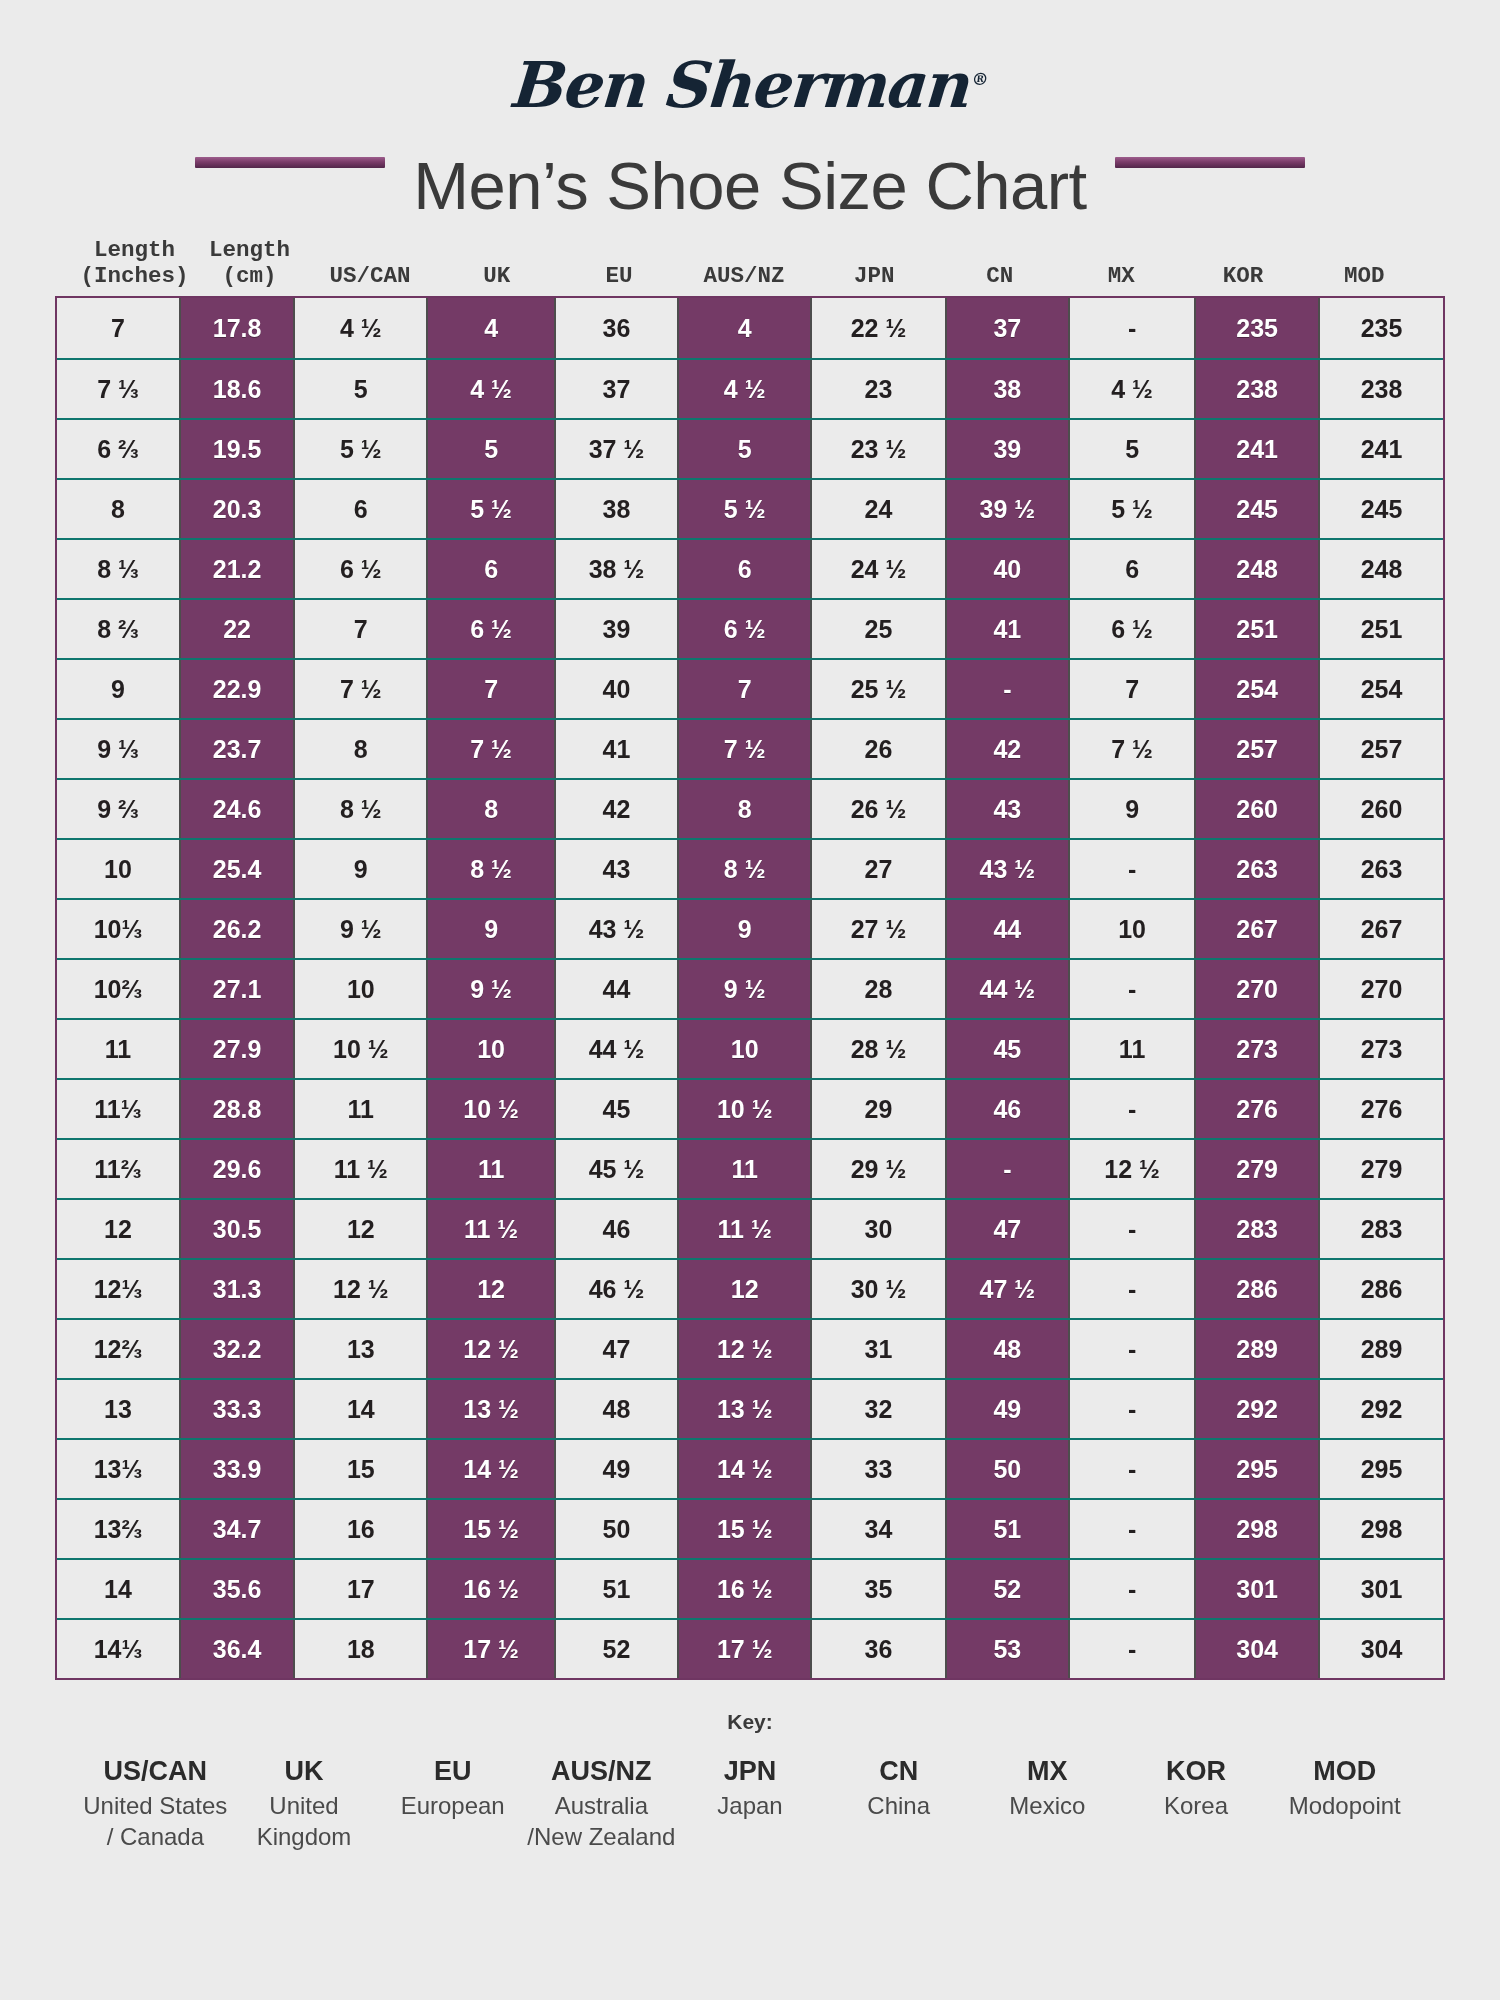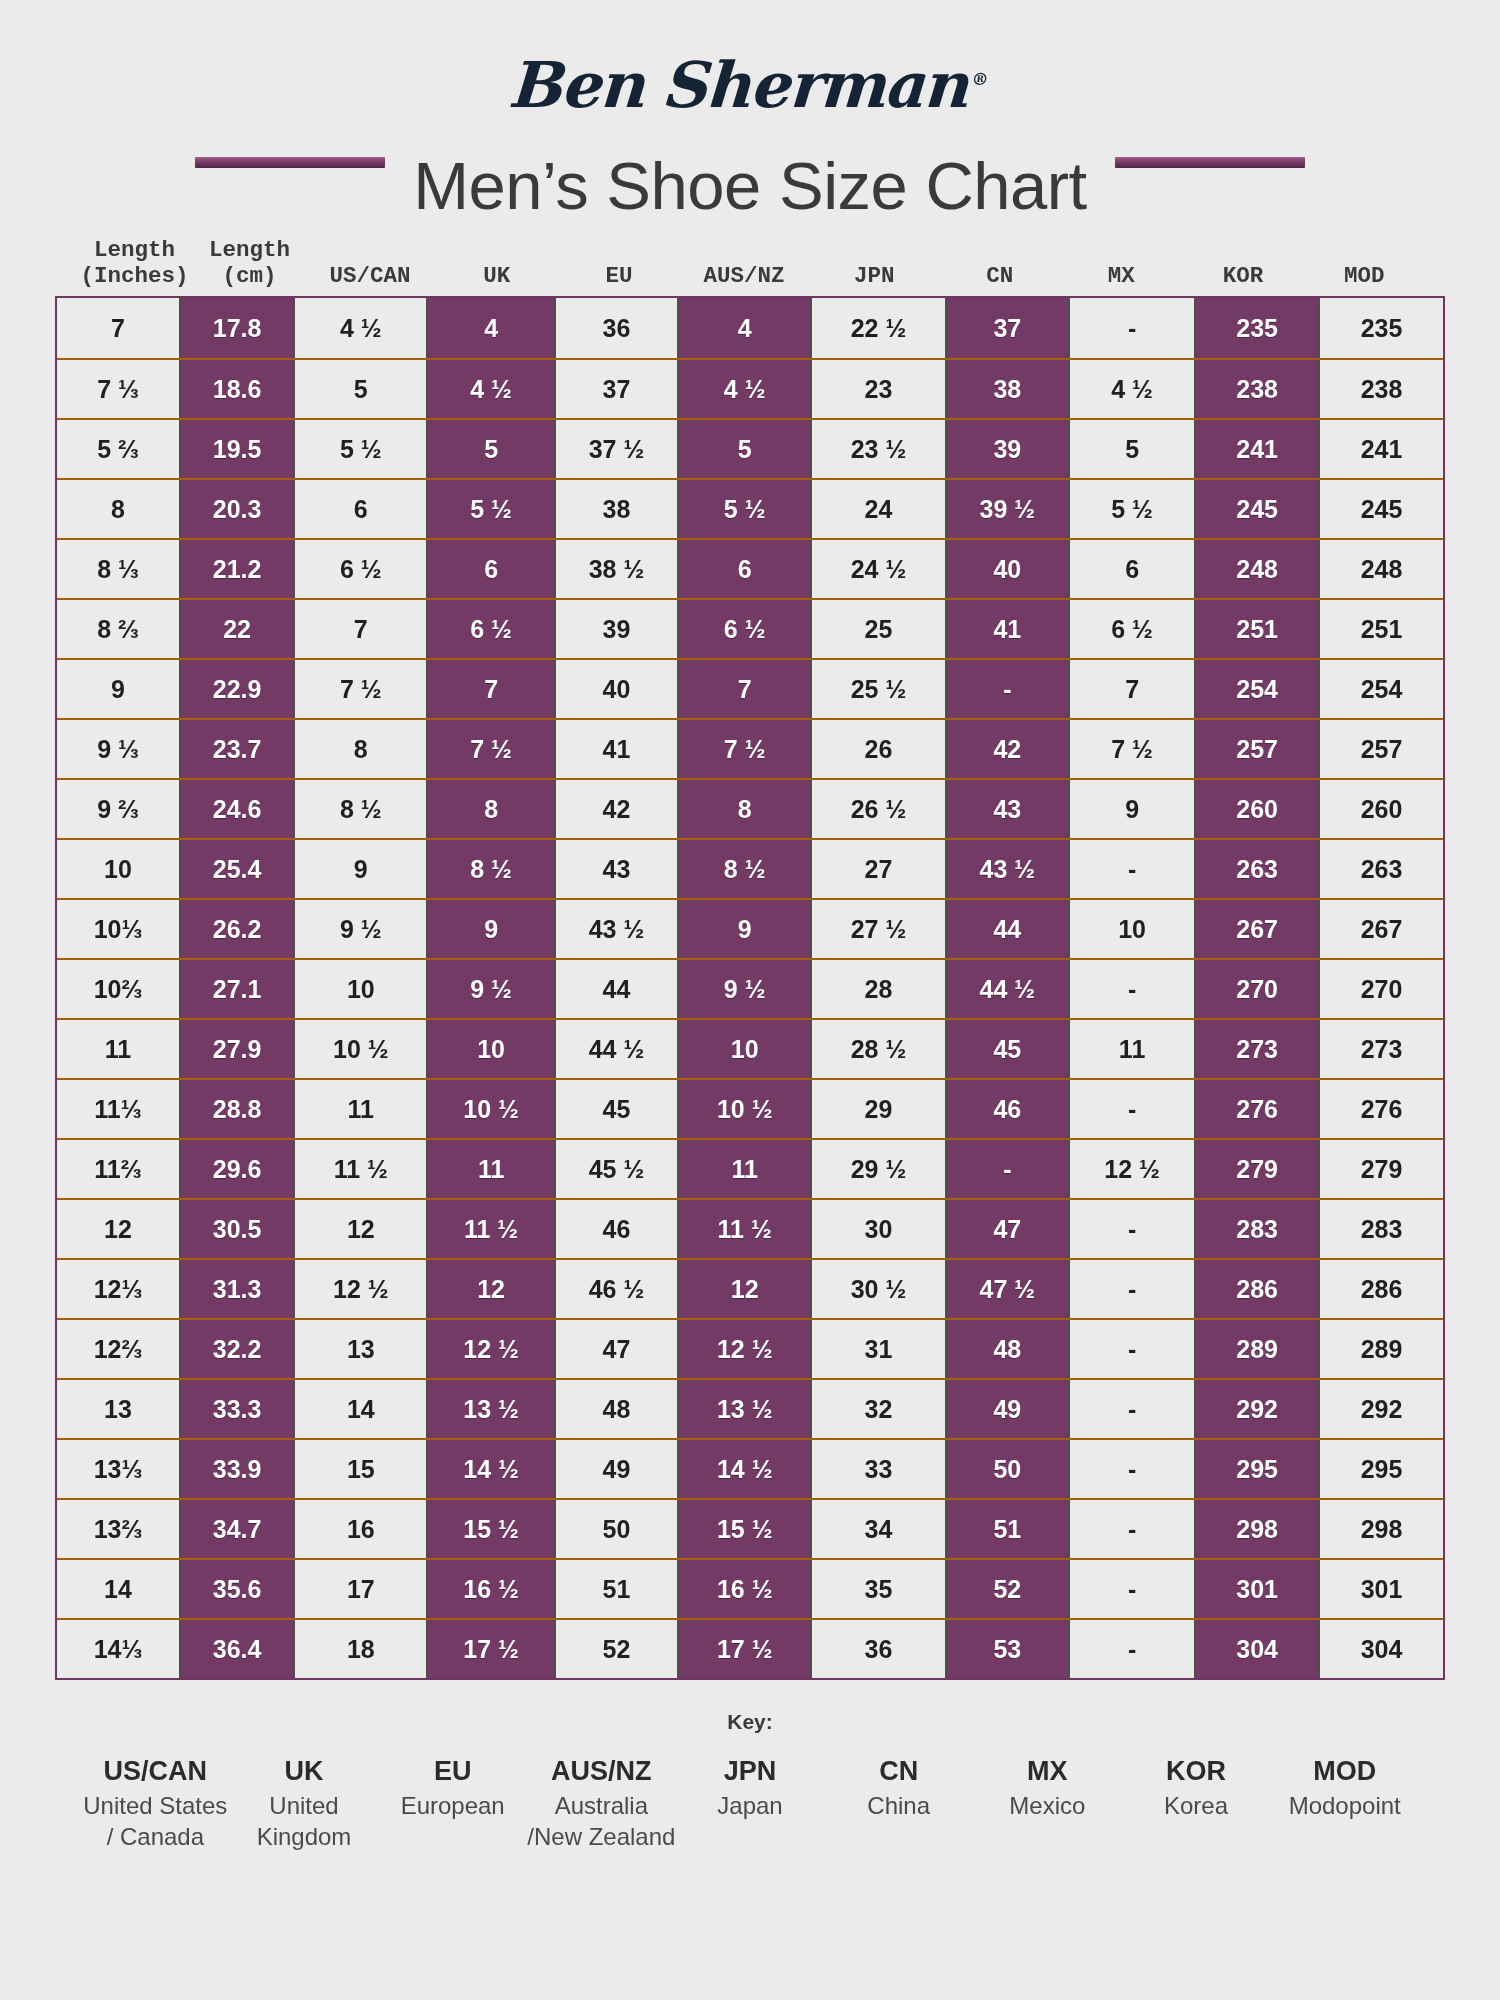--- a/index.html
+++ b/index.html
@@ -50,21 +50,21 @@
     align-items: center; height: 62px;
   }
 
   
   .table-wrap {
     border: 2px solid #6f3662;
     margin-top: 6px;
     background: #ebebeb;
   }
   .row { display: flex; height: 60px; }
-  .row + .row { border-top: 2px solid #a16207; }
+  .row + .row { border-top: 2px solid #0f766e; }
   .cell {
     display: flex; align-items: center; justify-content: center;
     font-size: 25px; font-weight: bold;
     position: relative;
   }
   .cell + .cell { border-left: 2px solid #4d4d4d; }
   .cell.light { background: #ebebeb; color: #231f20; }
   .cell.dark  { background: #743a66; color: #ffffff;
                 text-shadow: 0 1px 0 rgba(0,0,0,.35); }
 
@@ -168,21 +168,21 @@
         <div class="cell c3 dark">4 ½</div>
         <div class="cell c4 light">37</div>
         <div class="cell c5 dark">4 ½</div>
         <div class="cell c6 light">23</div>
         <div class="cell c7 dark">38</div>
         <div class="cell c8 light">4 ½</div>
         <div class="cell c9 dark">238</div>
         <div class="cell c10 light">238</div>
       </div>
       <div class="row">
-        <div class="cell c0 light">5 ⅔</div>
+        <div class="cell c0 light">6 ⅔</div>
         <div class="cell c1 dark">19.5</div>
         <div class="cell c2 light">5 ½</div>
         <div class="cell c3 dark">5</div>
         <div class="cell c4 light">37 ½</div>
         <div class="cell c5 dark">5</div>
         <div class="cell c6 light">23 ½</div>
         <div class="cell c7 dark">39</div>
         <div class="cell c8 light">5</div>
         <div class="cell c9 dark">241</div>
         <div class="cell c10 light">241</div>

